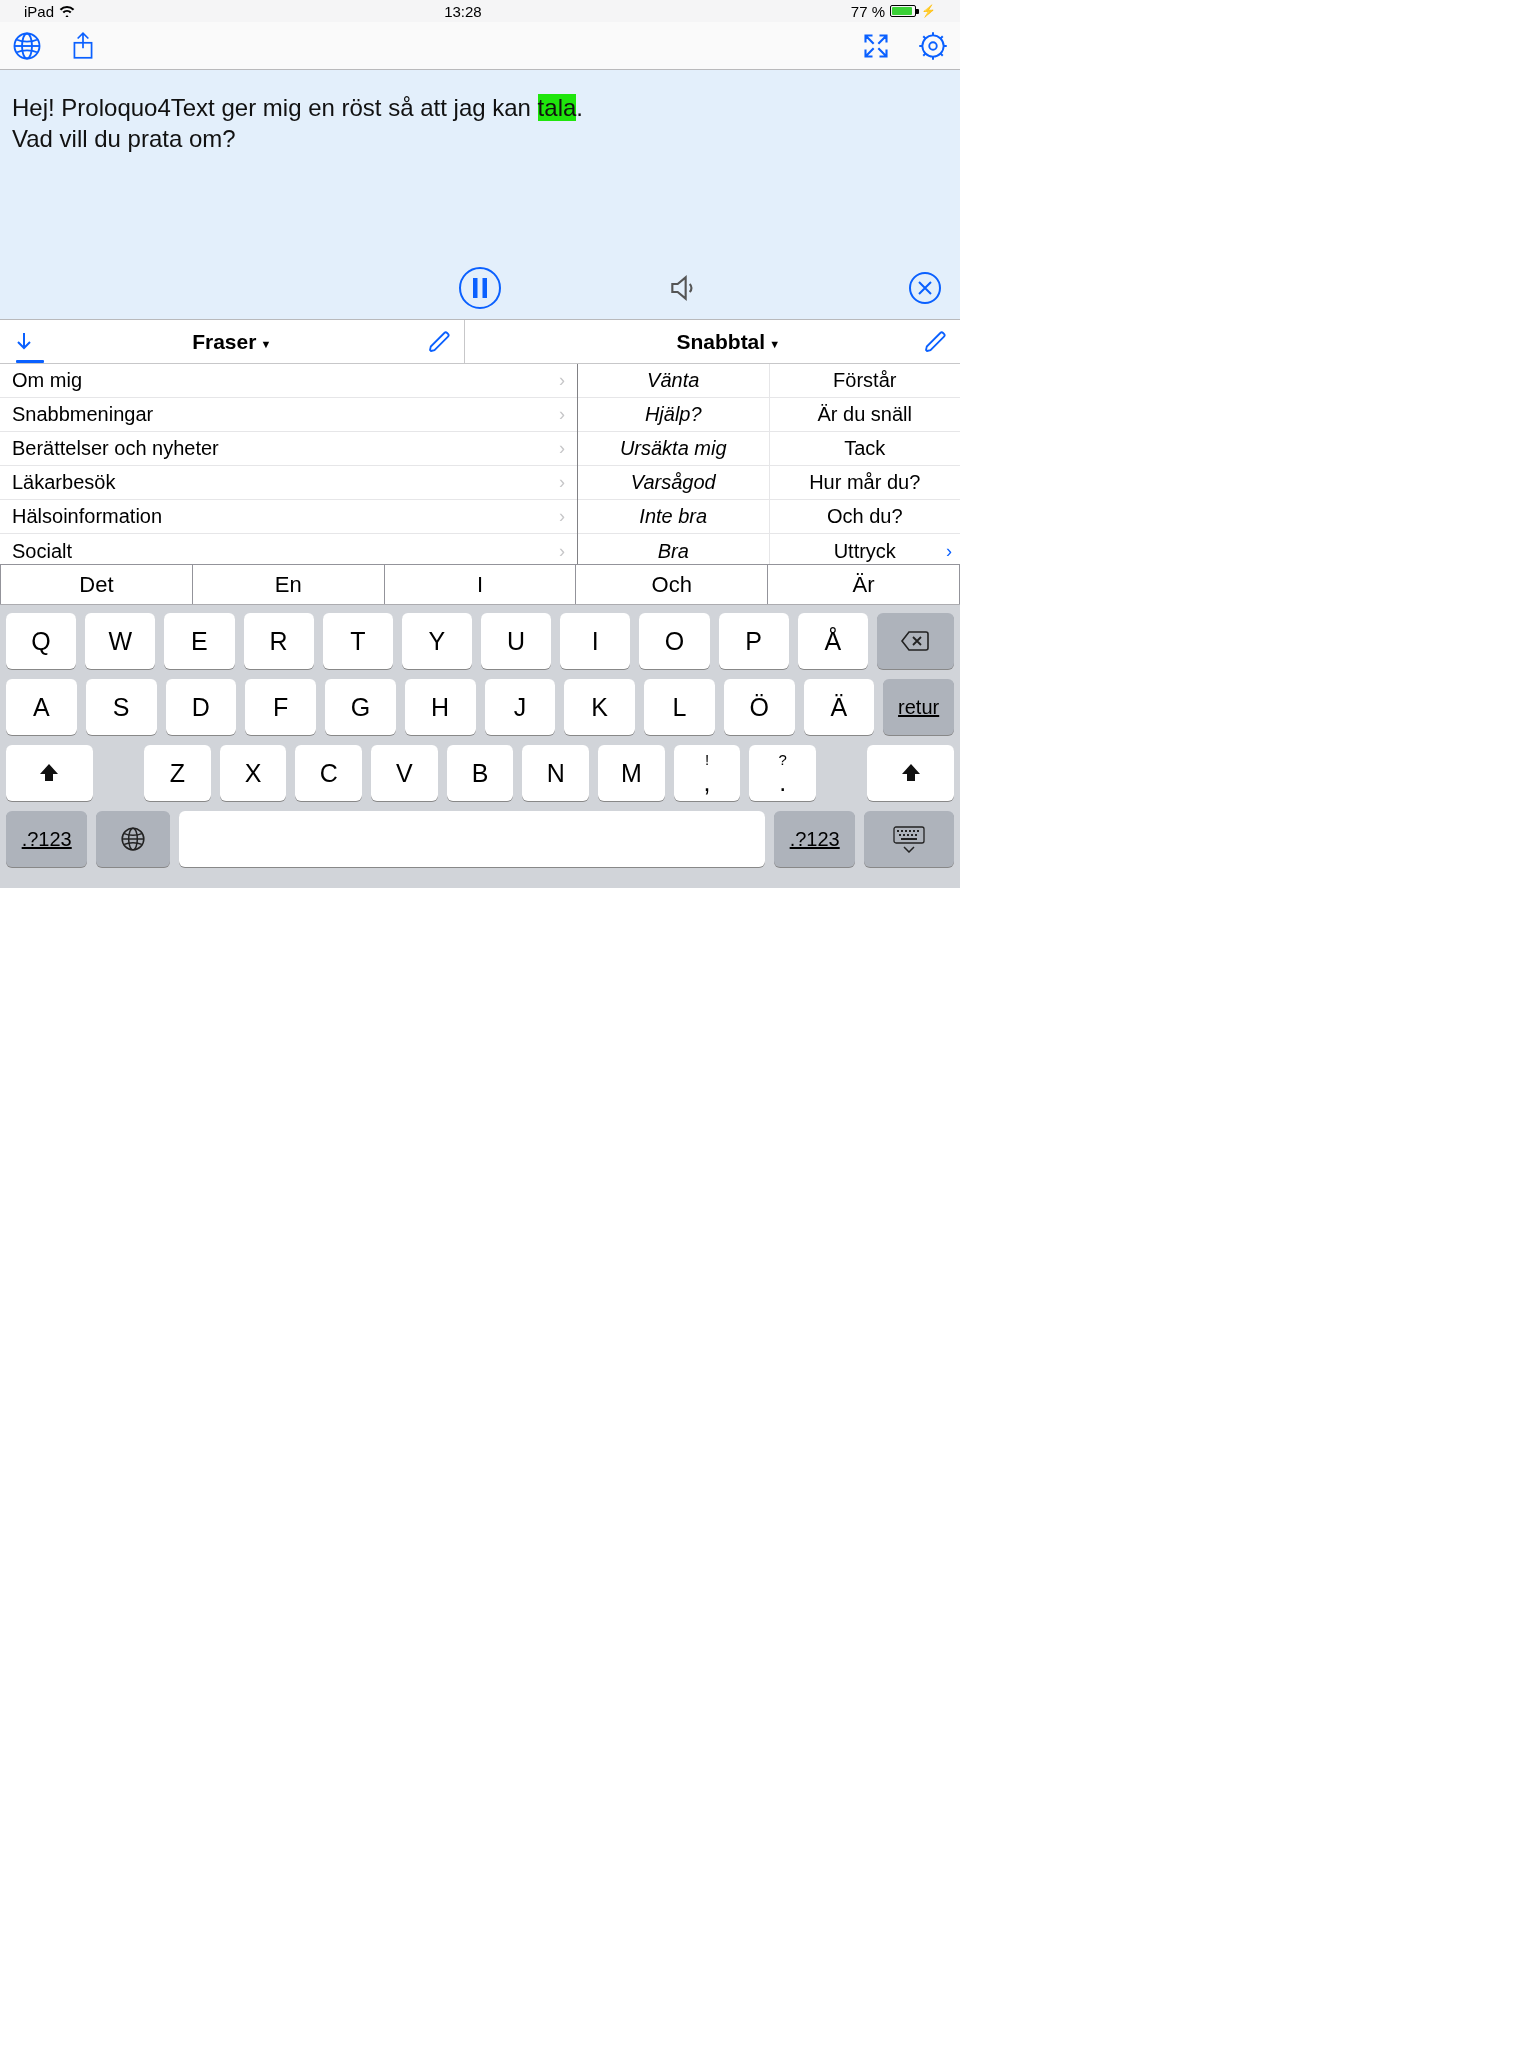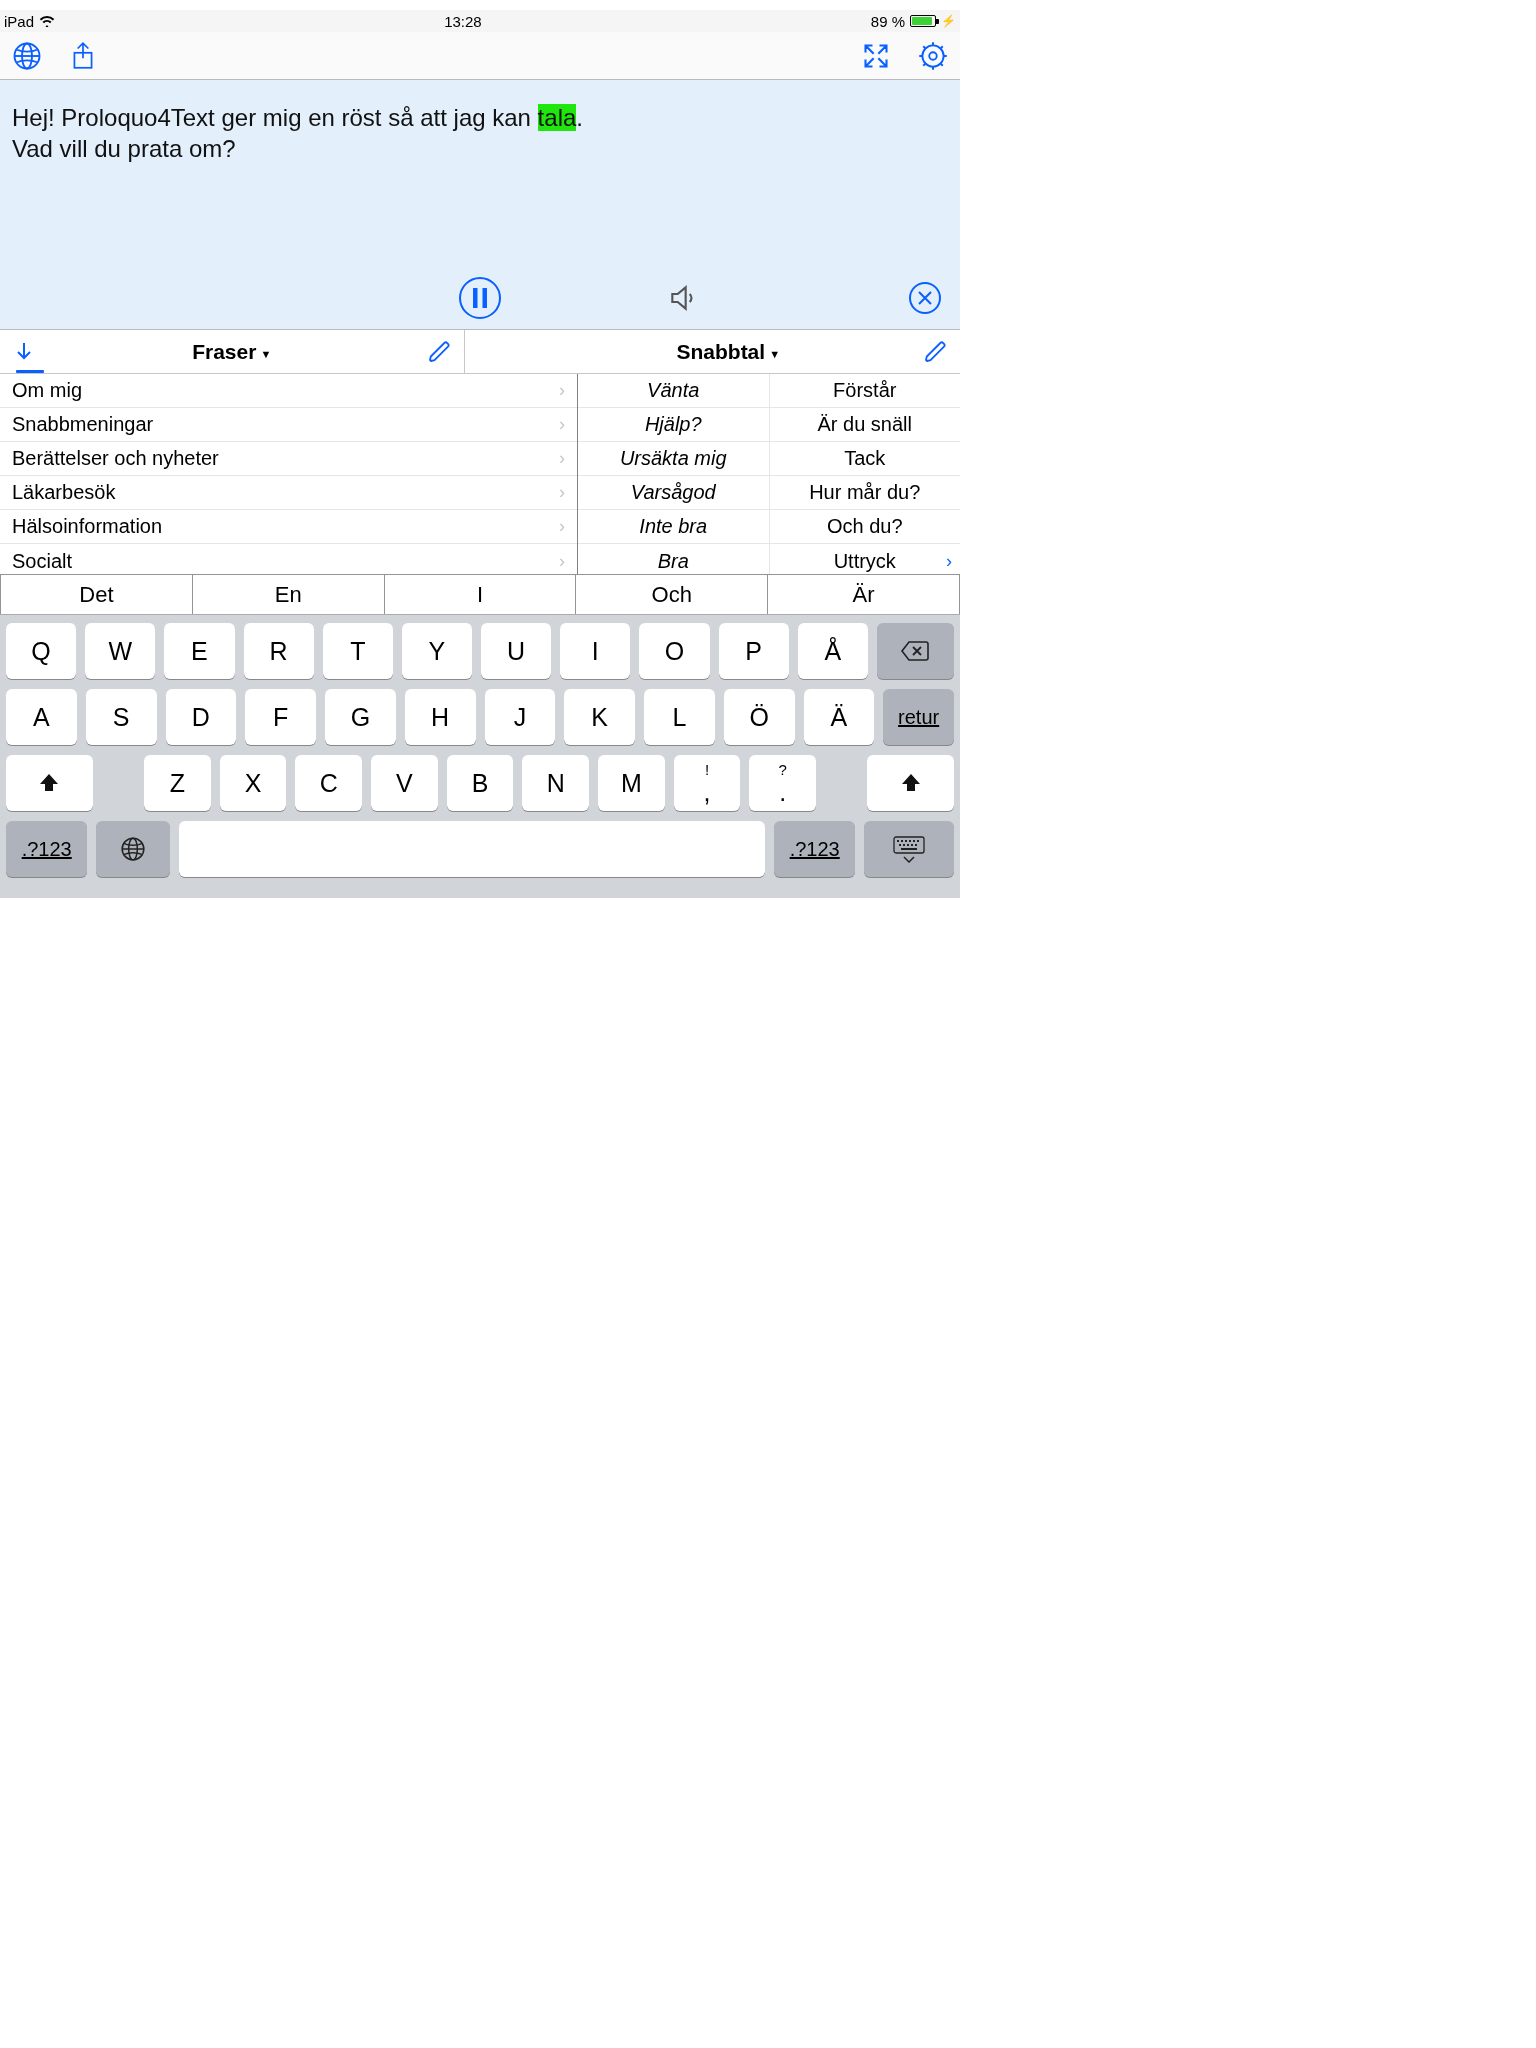--- a/index.html
+++ b/index.html
@@ -7,21 +7,21 @@
     width: 960px;
     height: 1280px;
     font-family: -apple-system, "Helvetica Neue", Arial, sans-serif;
     background: #fff;
     overflow: hidden;
     position: relative;
   }
   
   .status-bar {
     display:flex; align-items:center; justify-content:space-between;
-    font-size:15px; padding:2px 4px; height:22px; background:#f5f5f6;margin-top:10px;
+    font-size:15px; padding:2px 24px; height:22px; background:#f5f5f6;
   }
   .status-bar .left, .status-bar .right { display:flex; align-items:center; gap:5px; }
   .battery { display:inline-flex; align-items:center; gap:2px; }
   .battery-body { width:26px; height:12px; border:1px solid #000; border-radius:2px; position:relative; }
   .battery-body::after { content:""; position:absolute; right:-4px; top:3px; width:3px; height:5px; background:#000; border-radius:0 1px 1px 0;}
   .battery-fill { position:absolute; left:1px; top:1px; bottom:1px; width:85%; background:#3bd137; border-radius:1px;}
   
   .toolbar {
     height:48px; display:flex; align-items:center; justify-content:space-between;
     padding:0 12px; border-bottom:1px solid #b9b9bb; background:#fafafa;
@@ -107,21 +107,21 @@
   <div class="left">
     <span>iPad</span>
     <span>
       <svg width="16" height="12" viewBox="0 0 16 12">
           <path d="M8 10.5a1.3 1.3 0 100 2.6 1.3 1.3 0 000-2.6zM3.5 6.8a6.4 6.4 0 019 0l-1.5 1.5a4.3 4.3 0 00-6 0zM.7 4a10.3 10.3 0 0114.6 0L13.8 5.5a8.2 8.2 0 00-11.6 0z" fill="#000"></path>
         </svg>
     </span>
   </div>
   <div style="font-weight:500;">13:28</div>
   <div class="right">
-    <span>89 %</span>
+    <span>77 %</span>
     <span class="battery">
       <span class="battery-body">
           <span class="battery-fill"></span>
         </span>
     </span>
     <span style="font-size:12px;">⚡</span>
   </div>
 </div>
 
 <div class="toolbar">

